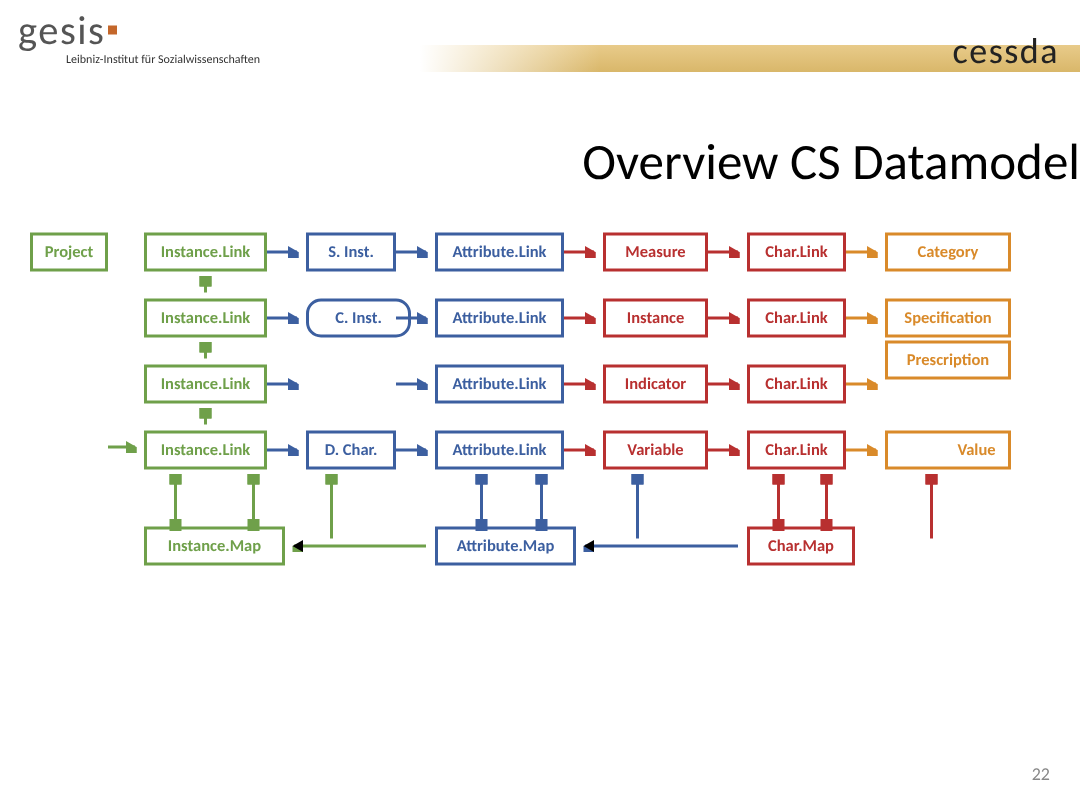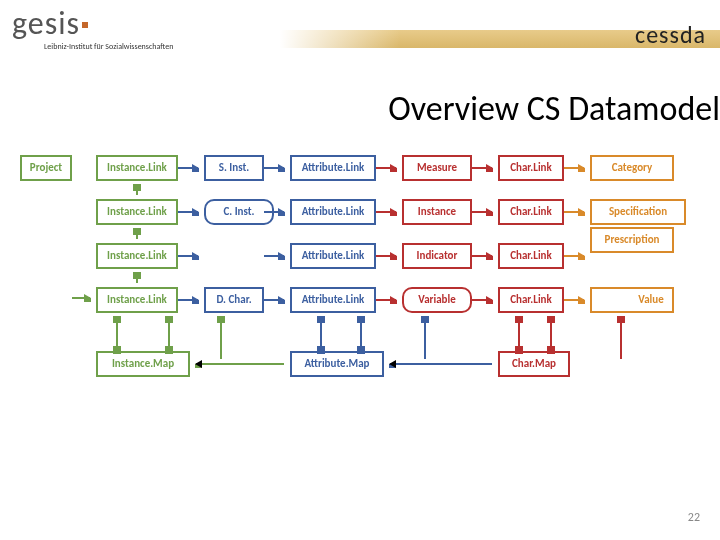--- a/index.html
+++ b/index.html
@@ -2,21 +2,21 @@
 <html><head>
 <meta charset="utf-8">
 <style>
   * { box-sizing: border-box; margin: 0; padding: 0; }
   body { width: 720px; height: 540px; background: #fff; font-family: Calibri, Arial, sans-serif; position: relative; }
   
   .header { position: relative; height: 58px; width: 100%; }
   .header-bg { position: absolute; left: 0; top: 0; width: 400px; height: 58px; background: linear-gradient(to right, #fff 0%, #fff 70%, rgba(255,255,255,0) 100%); z-index: 2; }
   .header-bar { position: absolute; left: 0; top: 30px; width: 100%; height: 18px; background: linear-gradient(to bottom, #e8cb8a, #d9b76a); z-index: 1; }
   .logo-gesis { position: absolute; left: 12px; top: 4px; z-index: 3; }
-  .logo-gesis .main { font-size: 32px; font-weight: 400; color: #555; letter-spacing: 1px; }
+  .logo-gesis .main { font-size: 27px; font-weight: 400; color: #555; letter-spacing: 1px; }
   .logo-gesis .sq { display: inline-block; width: 6px; height: 6px; background: #c4672a; margin-left: 2px; vertical-align: super; }
   .logo-gesis .sub { font-size: 8px; color: #333; display: block; margin-top: -2px; padding-left: 32px; }
   .logo-cessda { position: absolute; right: 14px; top: 20px; z-index: 3; font-size: 24px; font-weight: 400; color: #222; letter-spacing: 1px; }
   
   .title { text-align: right; font-size: 34px; font-weight: 400; color: #000; margin-top: 30px; margin-bottom: 26px; }
   
   .diagram { position: relative; width: 680px; height: 260px; margin: 0 auto; }
   .box { position: absolute; height: 26px; line-height: 22px; font-size: 11px; font-weight: bold; text-align: center; background: #fff; border: 2px solid; padding: 0 2px; white-space: nowrap; overflow: hidden; }
   .b-green  { border-color: #6fa04a; color: #6fa04a; }
   .b-blue   { border-color: #3c5fa0; color: #3c5fa0; }
@@ -74,40 +74,40 @@
   <div class="box b-green" style="left:76px;  top:44px; width:82px;">Instance.Link</div>
   <div class="arrow arrow-h a-blue" style="left:158px; top:56px; width:20px;"></div>
   <div class="box b-blue" style="left:184px; top:44px; width:70px;border-radius:10px;">C. Inst.</div>
   <div class="arrow arrow-h a-blue" style="left:244px; top:56px; width:20px;"></div>
   <div class="box b-blue" style="left:270px; top:44px; width:86px;">Attribute.Link</div>
   <div class="arrow arrow-h a-red" style="left:356px; top:56px; width:20px;"></div>
   <div class="box b-red" style="left:382px; top:44px; width:70px;">Instance</div>
   <div class="arrow arrow-h a-red" style="left:452px; top:56px; width:20px;"></div>
   <div class="box b-red" style="left:478px; top:44px; width:66px;">Char.Link</div>
   <div class="arrow arrow-h a-orange" style="left:544px; top:56px; width:20px;"></div>
-  <div class="box b-orange" style="left:570px; top:44px; width:96px;">Specification</div>
+  <div class="box b-orange" style="left:570px; top:44px; width:84px;">Specification</div>
 
   <div class="box b-green" style="left:76px;  top:88px; width:82px;">Instance.Link</div>
   <div class="arrow arrow-h a-blue" style="left:158px; top:100px; width:20px;"></div>
   <div class="arrow arrow-h a-blue" style="left:244px; top:100px; width:20px;"></div>
   <div class="box b-blue" style="left:270px; top:88px; width:86px;">Attribute.Link</div>
   <div class="arrow arrow-h a-red" style="left:356px; top:100px; width:20px;"></div>
   <div class="box b-red" style="left:382px; top:88px; width:70px;">Indicator</div>
   <div class="arrow arrow-h a-red" style="left:452px; top:100px; width:20px;"></div>
   <div class="box b-red" style="left:478px; top:88px; width:66px;">Char.Link</div>
   <div class="arrow arrow-h a-orange" style="left:544px; top:100px; width:20px;"></div>
   <div class="box b-orange" style="left:570px; top:72px; width:84px;">Prescription</div>
 
   <div class="box b-green" style="left:76px;  top:132px; width:82px;">Instance.Link</div>
   <div class="arrow arrow-h a-blue" style="left:158px; top:144px; width:20px;"></div>
   <div class="box b-blue" style="left:184px; top:132px; width:60px;">D. Char.</div>
   <div class="arrow arrow-h a-blue" style="left:244px; top:144px; width:20px;"></div>
   <div class="box b-blue" style="left:270px; top:132px; width:86px;">Attribute.Link</div>
   <div class="arrow arrow-h a-red" style="left:356px; top:144px; width:20px;"></div>
-  <div class="box b-red" style="left:382px; top:132px; width:70px;border-radius:10px;">Variable</div>
+  <div class="box b-red" style="left:382px; top:132px; width:70px;">Variable</div>
   <div class="arrow arrow-h a-red" style="left:452px; top:144px; width:20px;"></div>
   <div class="box b-red" style="left:478px; top:132px; width:66px;">Char.Link</div>
   <div class="arrow arrow-h a-orange" style="left:544px; top:144px; width:20px;"></div>
   <div class="box b-orange" style="left:570px; top:132px; width:84px;padding-left:40px;">Value</div>
 
   <div class="arrow arrow-v a-green" style="left:116px; top:30px; height:10px;"></div>
   <div class="arrow arrow-v a-green" style="left:116px; top:74px; height:10px;"></div>
   <div class="arrow arrow-v a-green" style="left:116px; top:118px; height:10px;"></div>
 
   <div class="box b-green" style="left:76px;  top:196px; width:94px;">Instance.Map</div>

